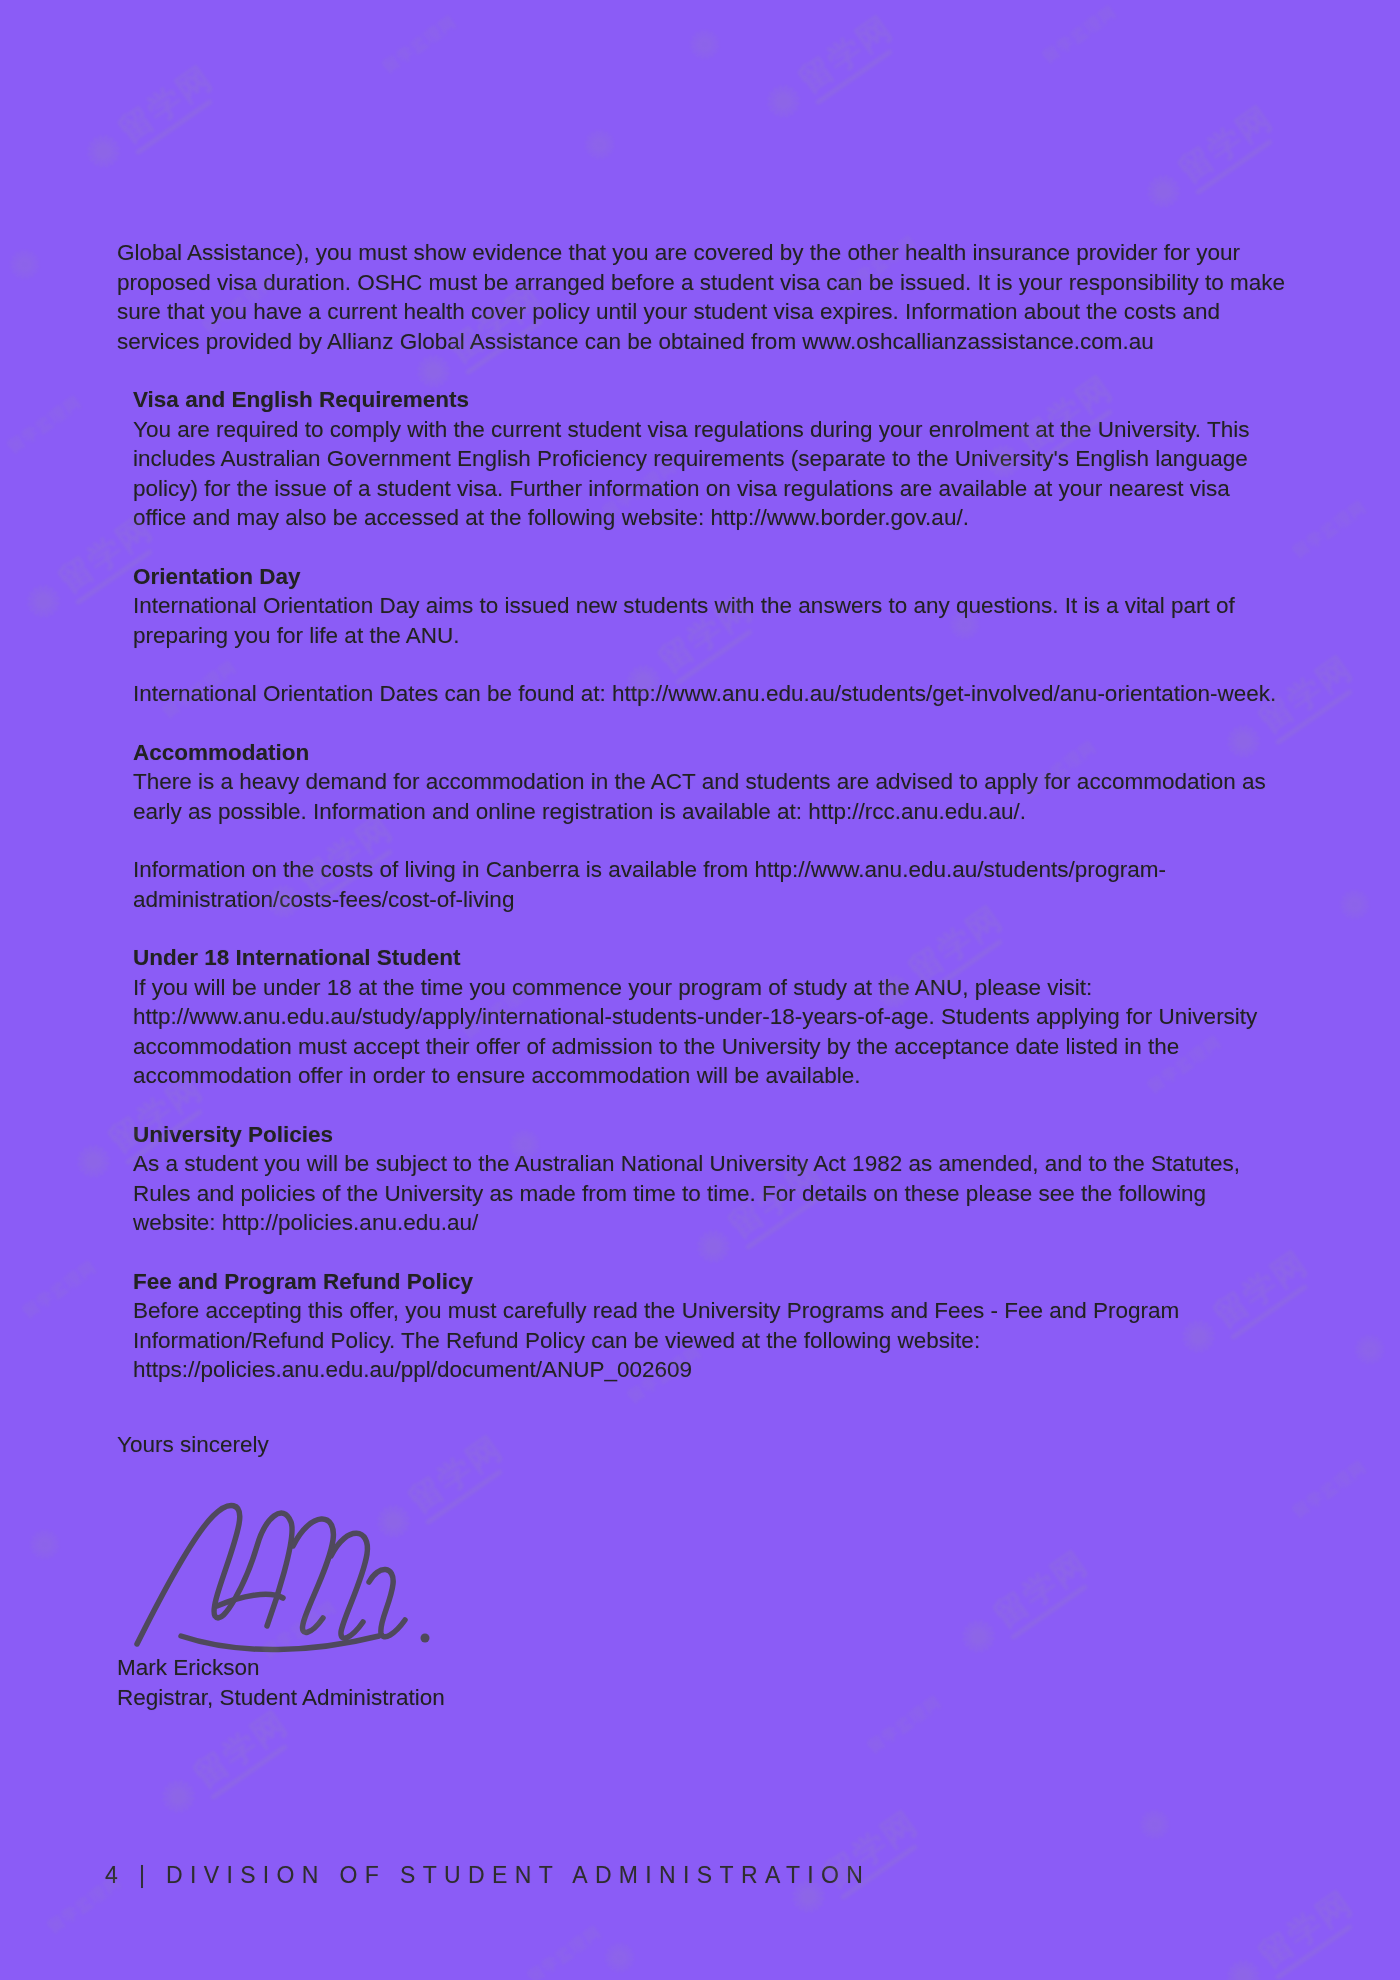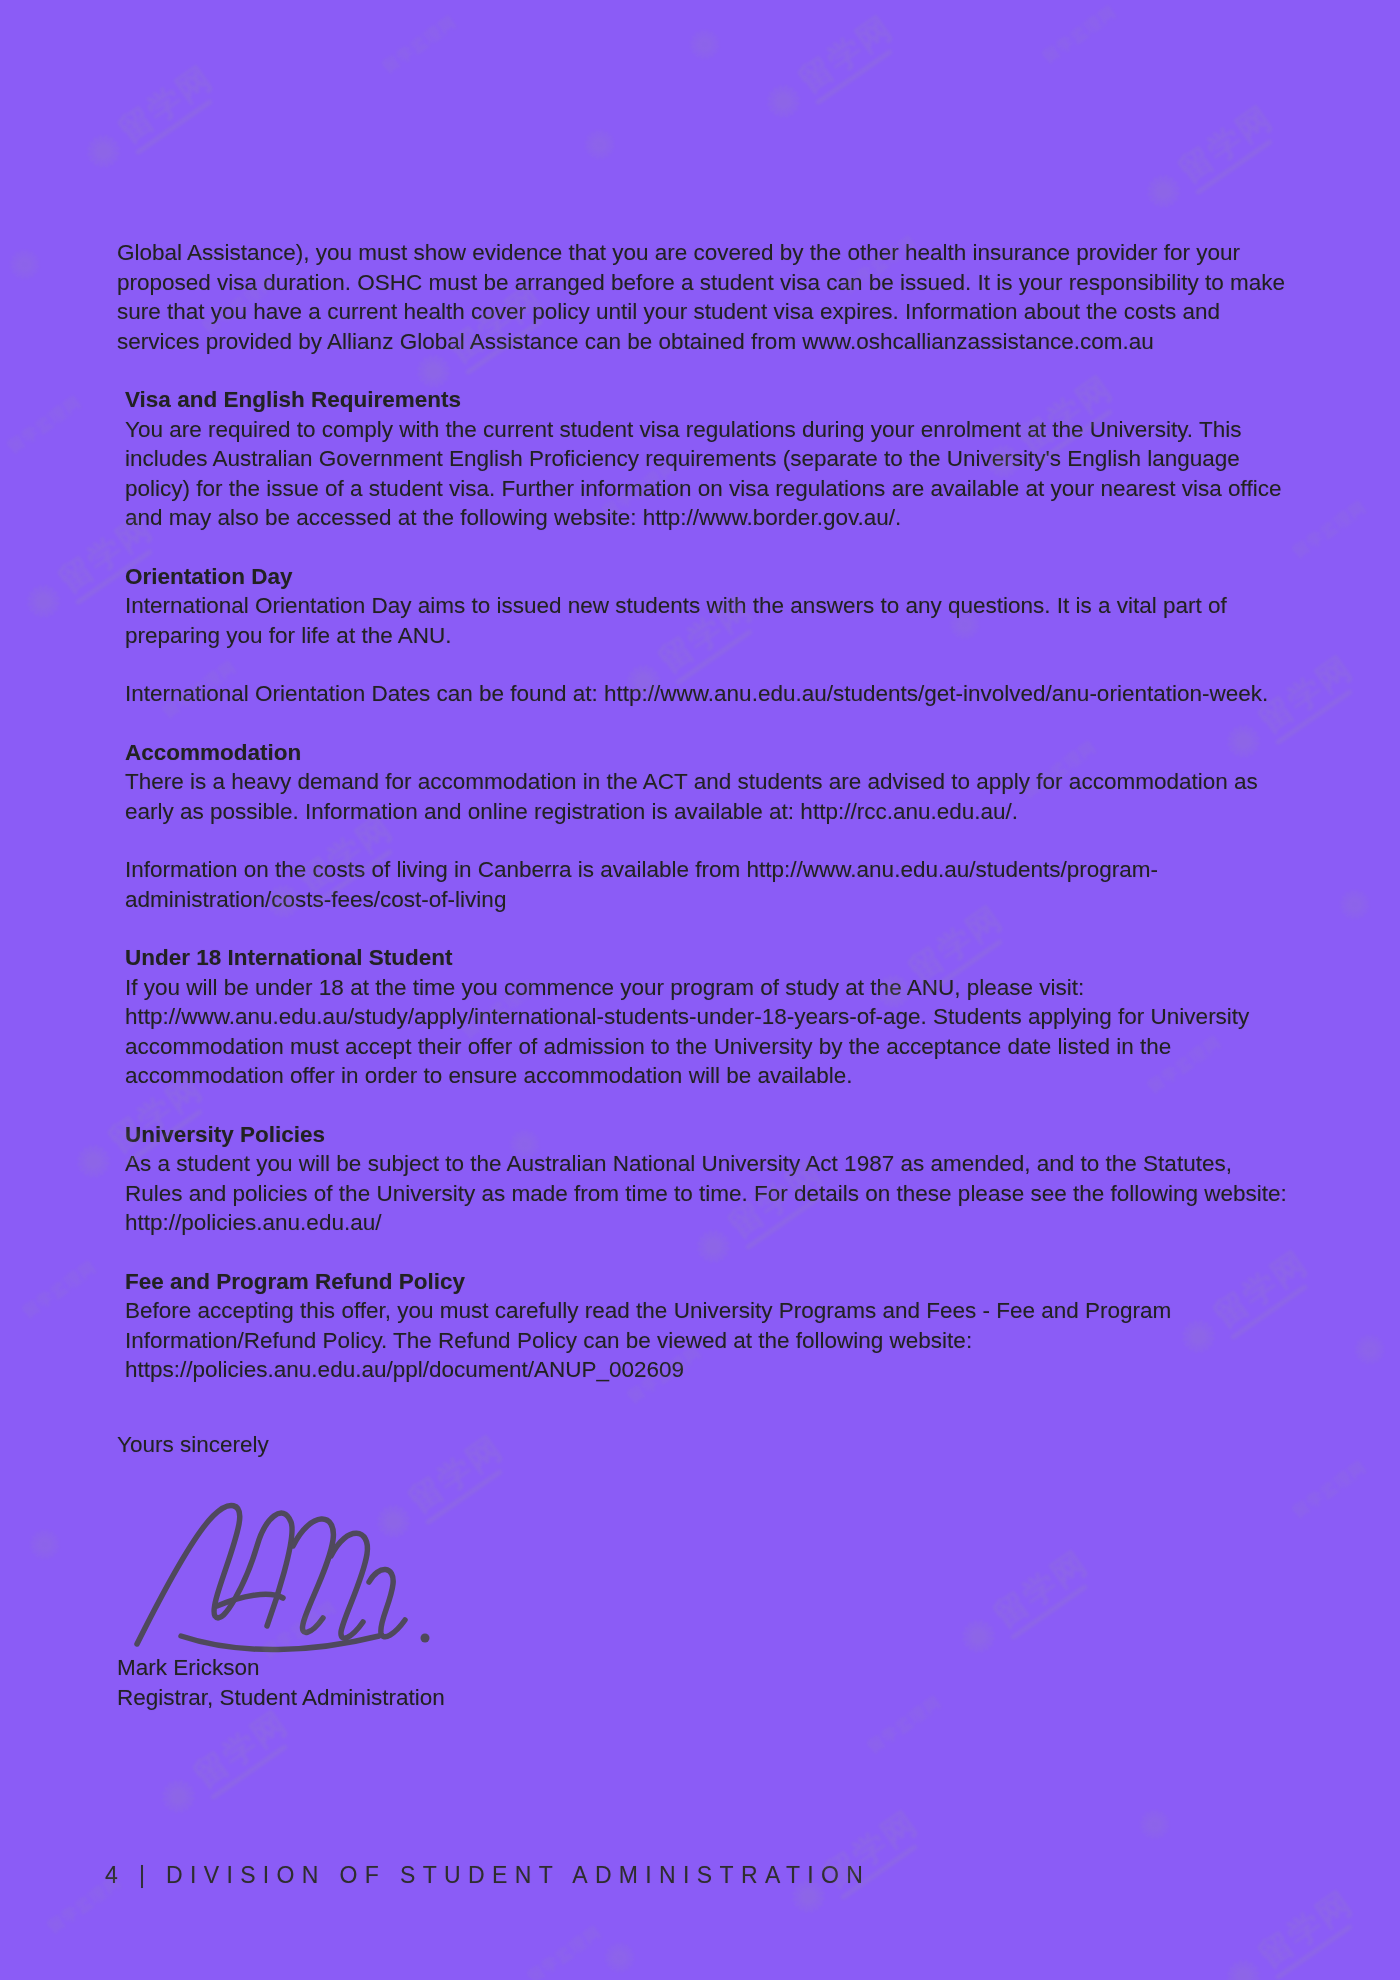--- a/index.html
+++ b/index.html
@@ -31,21 +31,21 @@
 
   
   .content {
     position:absolute; z-index:1;
     left:117px; top:238px; width:1180px;
     font-size:22.5px; line-height:29.5px;
     text-shadow:0 0 1px rgba(34,34,34,.22);
   }
   .content p { margin:0 0 29px 0; }
   .content h3 { margin:0; font-size:22.5px; line-height:29.5px; font-weight:bold; }
-  .content section { margin:8px; }
+  .content section { margin:16px; }
   .closing { margin-top:45px !important; }
   .sig-wrap { margin:6px 0 0 8px; height:165px; }
   .sig-wrap svg { display:block; }
   .sig-name  { line-height:29.5px; }
   .sig-title { line-height:29.5px; }
 
   
   .footer {
     position:absolute; z-index:1;
     left:105px; top:1862px;
@@ -240,21 +240,21 @@
       <p>Information on the costs of living in Canberra is available from http://www.anu.edu.au/students/program-administration/costs-fees/cost-of-living</p>
     </section>
 
     <section>
       <h3>Under 18 International Student</h3>
       <p>If you will be under 18 at the time you commence your program of study at the ANU, please visit: http://www.anu.edu.au/study/apply/international-students-under-18-years-of-age. Students applying for University accommodation must accept their offer of admission to the University by the acceptance date listed in the accommodation offer in order to ensure accommodation will be available.</p>
     </section>
 
     <section>
       <h3>University Policies</h3>
-      <p>As a student you will be subject to the Australian National University Act 1987 as amended, and to the Statutes, Rules and policies of the University as made from time to time. For details on these please see the following website: http://policies.anu.edu.au/</p>
+      <p>As a student you will be subject to the Australian National University Act 1982 as amended, and to the Statutes, Rules and policies of the University as made from time to time. For details on these please see the following website: http://policies.anu.edu.au/</p>
     </section>
 
     <section>
       <h3>Fee and Program Refund Policy</h3>
       <p>Before accepting this offer, you must carefully read the University Programs and Fees - Fee and Program Information/Refund Policy.  The Refund Policy can be viewed at the following website: https://policies.anu.edu.au/ppl/document/ANUP_002609</p>
     </section>
 
     <p class="closing">Yours sincerely</p>
 
     <div class="sig-wrap">

